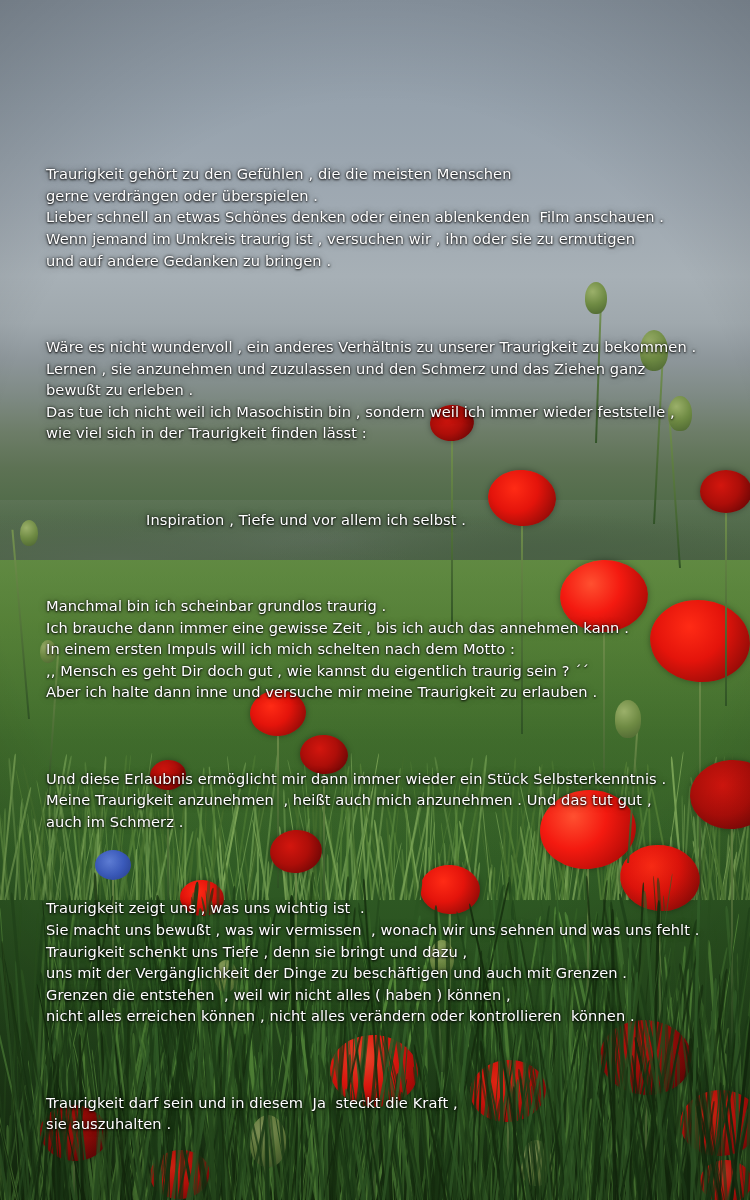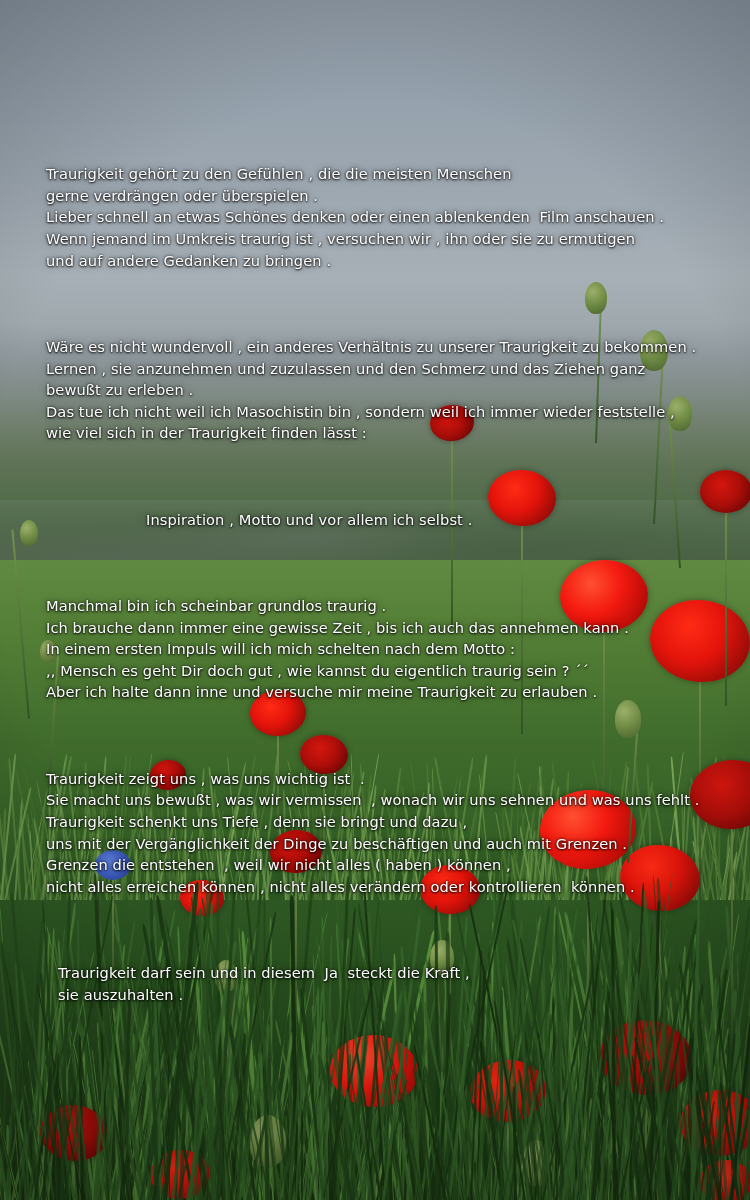--- a/index.html
+++ b/index.html
@@ -143,21 +143,21 @@
     font-size: 14.6px;
     line-height: 21.6px;
     letter-spacing: 0.1px;
     text-shadow:
       0 0 3px rgba(0,0,0,0.85),
       0 1px 2px rgba(0,0,0,0.8),
       0 0 8px rgba(0,0,0,0.45);
     white-space: pre-wrap;
   }
   .para { margin: 0 0 21.6px 0; }
-  .para.tight { margin-bottom: 0; margin-left: 12px; }
+  .para.tight { margin-bottom: 0; }
   .para.center-line {
     text-align: left;
     padding-left: 100px;
   }
 
   .quote {
     position: absolute;
     left: 26px;
     top: 920px;
     width: 700px;
@@ -1633,26 +1633,29 @@
       <p class="para">Traurigkeit gehört zu den Gefühlen , die die meisten Menschen
 gerne verdrängen oder überspielen .
 Lieber schnell an etwas Schönes denken oder einen ablenkenden  Film anschauen .
 Wenn jemand im Umkreis traurig ist , versuchen wir , ihn oder sie zu ermutigen
 und auf andere Gedanken zu bringen .</p>
       <p class="para">Wäre es nicht wundervoll , ein anderes Verhältnis zu unserer Traurigkeit zu bekommen .
 Lernen , sie anzunehmen und zuzulassen und den Schmerz und das Ziehen ganz
 bewußt zu erleben .
 Das tue ich nicht weil ich Masochistin bin , sondern weil ich immer wieder feststelle ,
 wie viel sich in der Traurigkeit finden lässt :</p>
-      <p class="para center-line">Inspiration , Motto und vor allem ich selbst .</p>
+      <p class="para center-line">Inspiration , Tiefe und vor allem ich selbst .</p>
       <p class="para">Manchmal bin ich scheinbar grundlos traurig .
 Ich brauche dann immer eine gewisse Zeit , bis ich auch das annehmen kann .
 In einem ersten Impuls will ich mich schelten nach dem Motto :
 ,, Mensch es geht Dir doch gut , wie kannst du eigentlich traurig sein ? ´´
 Aber ich halte dann inne und versuche mir meine Traurigkeit zu erlauben .</p>
+      <p class="para">Und diese Erlaubnis ermöglicht mir dann immer wieder ein Stück Selbsterkenntnis .
+Meine Traurigkeit anzunehmen  , heißt auch mich anzunehmen . Und das tut gut ,
+auch im Schmerz .</p>
       <p class="para">Traurigkeit zeigt uns , was uns wichtig ist  .
 Sie macht uns bewußt , was wir vermissen  , wonach wir uns sehnen und was uns fehlt .
 Traurigkeit schenkt uns Tiefe , denn sie bringt und dazu ,
 uns mit der Vergänglichkeit der Dinge zu beschäftigen und auch mit Grenzen .
 Grenzen die entstehen  , weil wir nicht alles ( haben ) können ,
 nicht alles erreichen können , nicht alles verändern oder kontrollieren  können .</p>
       <p class="para tight">Traurigkeit darf sein und in diesem  Ja  steckt die Kraft ,
 sie auszuhalten .</p>
     </div>
 

